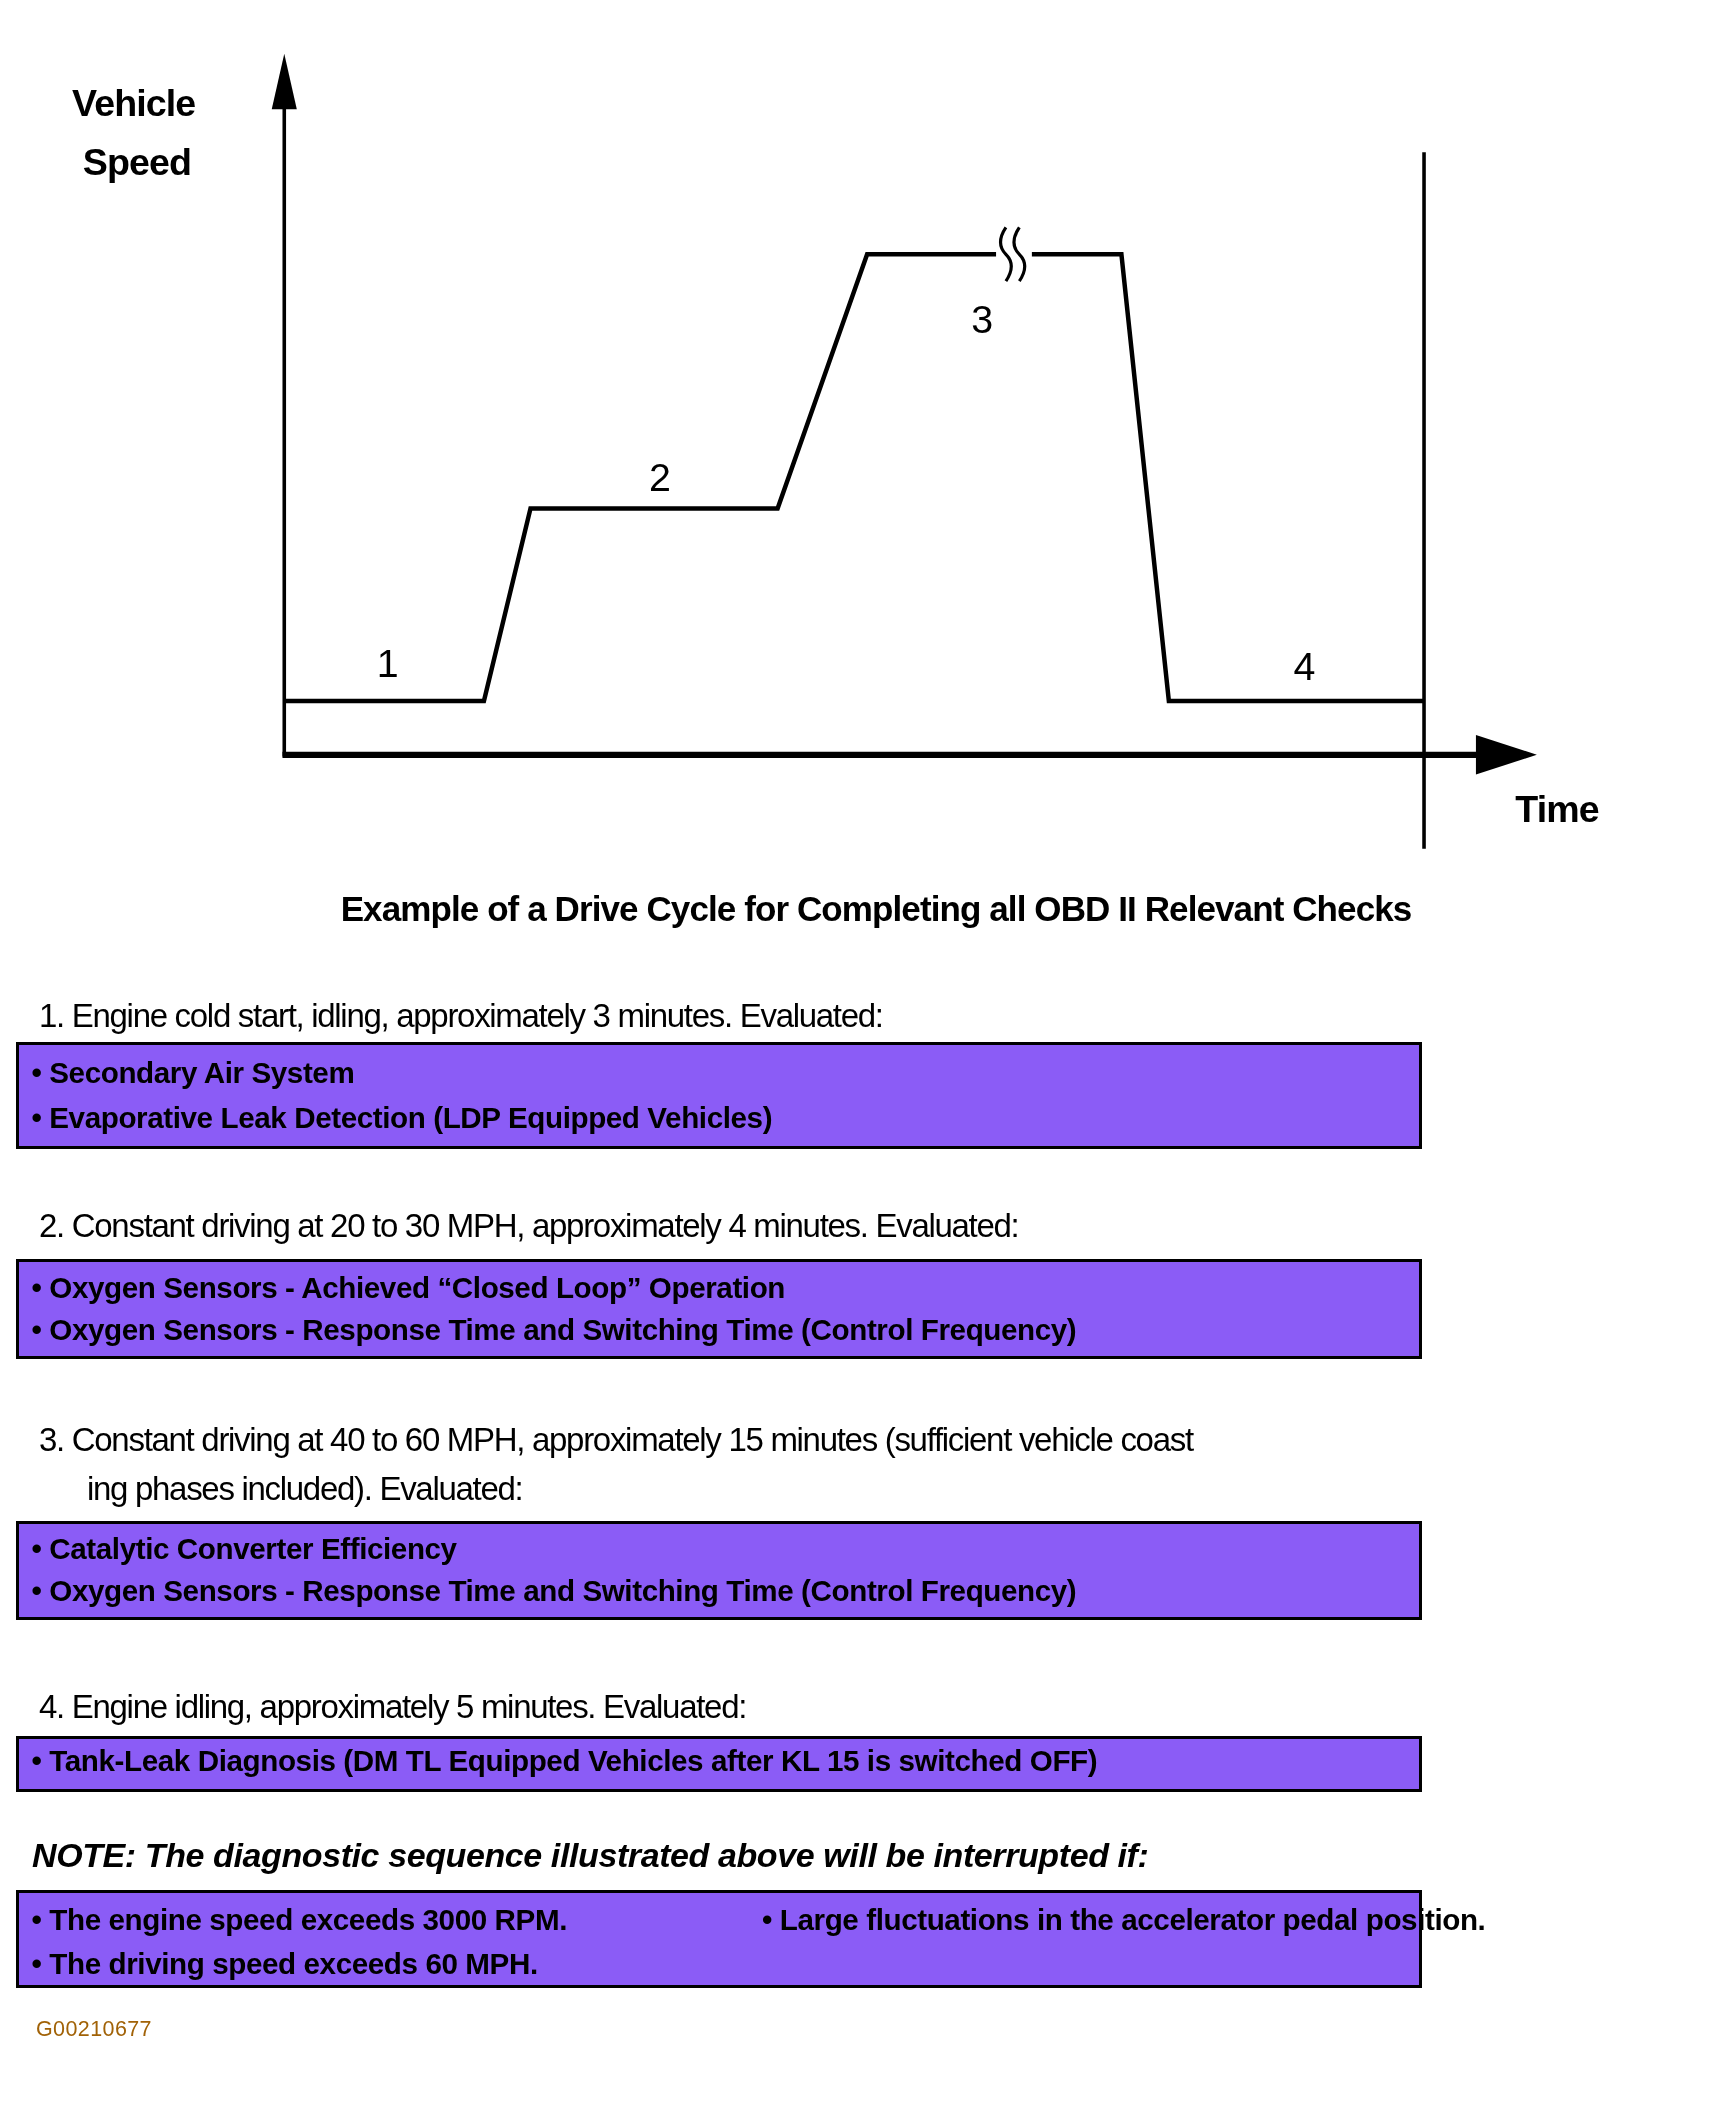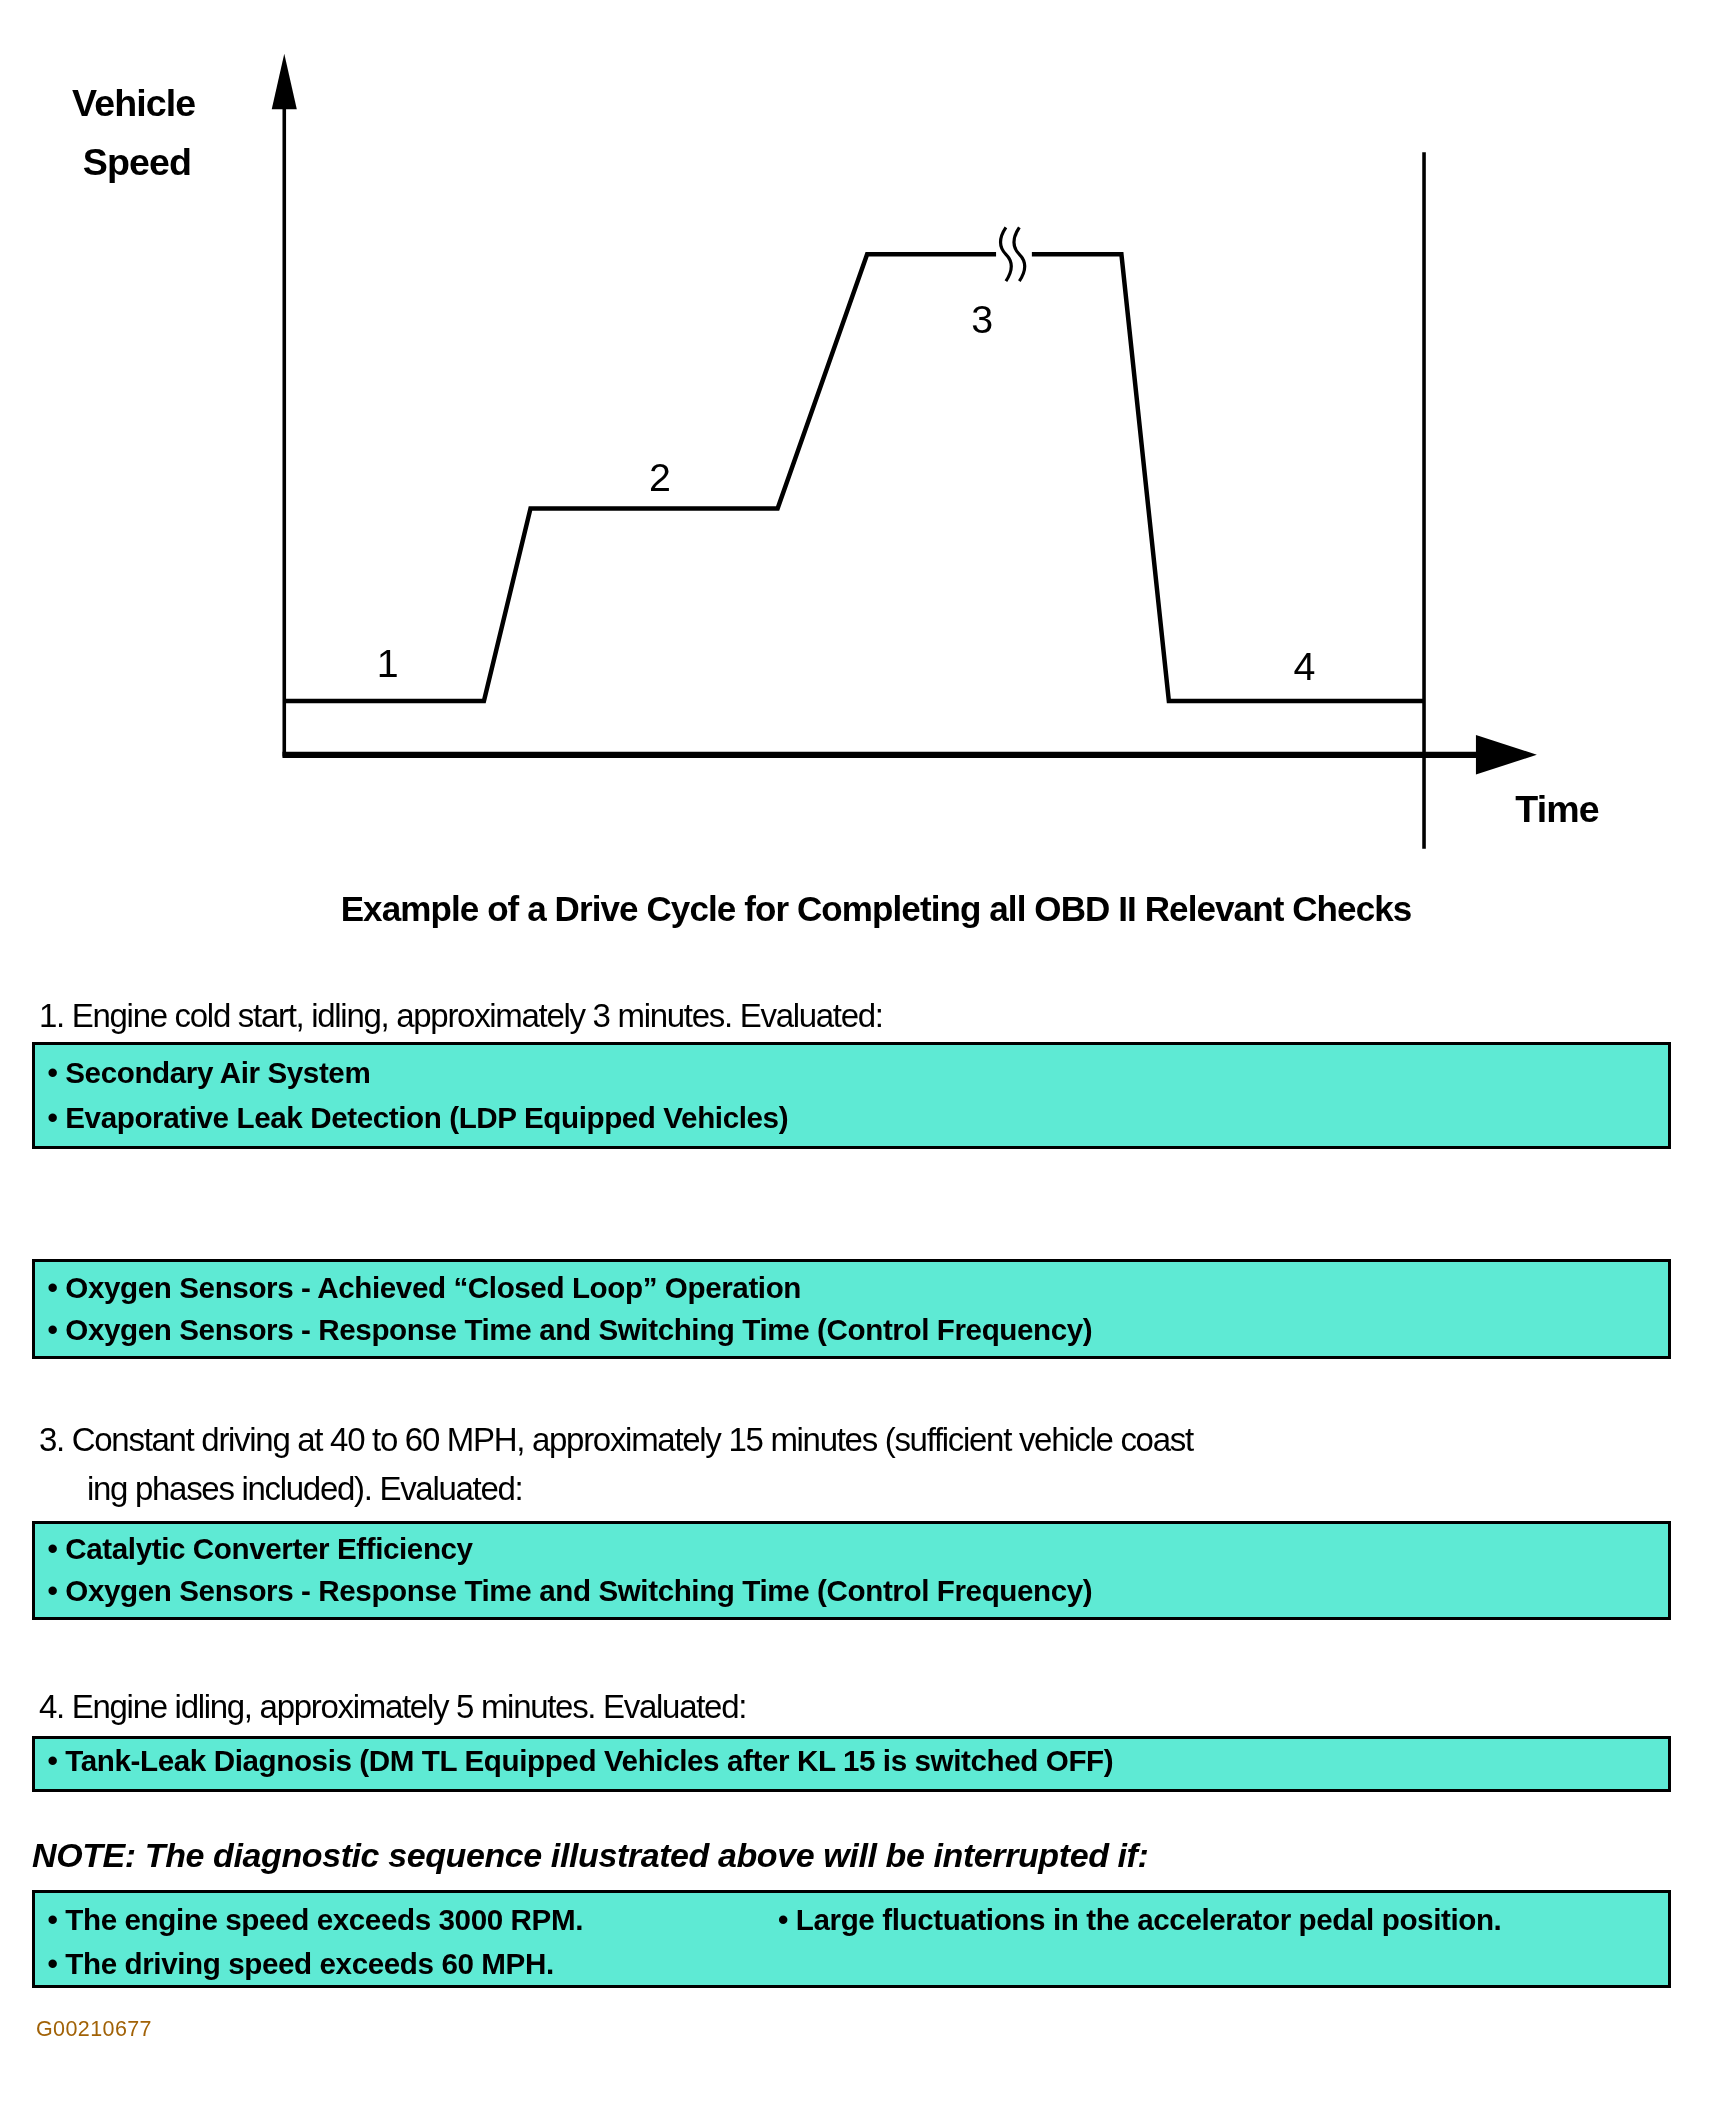--- a/index.html
+++ b/index.html
@@ -26,24 +26,24 @@
     line-height:41px;
   }
   
   .sec-heading{
     left:39px;
     font-size:33px;font-weight:400;letter-spacing:-1.3px;
     line-height:39px;white-space:nowrap;
   }
   
   .bbox{
-    left:32px;width:1639px;
+    left:16px;width:1406px;
     border:3.6px solid #000;
     box-sizing:border-box;
-    background:#5eead4;
+    background:#8b5cf6;
   }
   .bbox .bullet{
     display:block;
     padding-left:12.5px;
     font-size:29.6px;font-weight:bold;letter-spacing:-0.4px;
     white-space:nowrap;
   }
   #box1{top:1042px;height:107px;padding-top:5.4px;}
   #box1 .bullet{line-height:45px;}
   #box2{top:1259px;height:100px;padding-top:5.4px;}
@@ -100,20 +100,21 @@
   </svg>
 
   <div class="abs caption">Example of a Drive Cycle for Completing all OBD II Relevant Checks</div>
 
   <div class="abs sec-heading" style="top:996px;">1. Engine cold start, idling, approximately 3 minutes. Evaluated:</div>
   <div class="abs bbox" id="box1">
     <span class="bullet">• Secondary Air System</span>
     <span class="bullet">• Evaporative Leak Detection (LDP Equipped Vehicles)</span>
   </div>
 
+  <div class="abs sec-heading" style="top:1206px;">2. Constant driving at 20 to 30 MPH, approximately 4 minutes. Evaluated:</div>
   <div class="abs bbox" id="box2">
     <span class="bullet">• Oxygen Sensors - Achieved “Closed Loop” Operation</span>
     <span class="bullet">• Oxygen Sensors - Response Time and Switching Time (Control Frequency)</span>
   </div>
 
   <div class="abs sec-heading" style="top:1420px;text-align:center;">3. Constant driving at 40 to 60 MPH, approximately 15 minutes (sufficient vehicle coast</div>
   <div class="abs sec-heading" style="top:1469px;left:87px;">ing phases included). Evaluated:</div>
   <div class="abs bbox" id="box3">
     <span class="bullet">• Catalytic Converter Efficiency</span>
     <span class="bullet">• Oxygen Sensors - Response Time and Switching Time (Control Frequency)</span>

